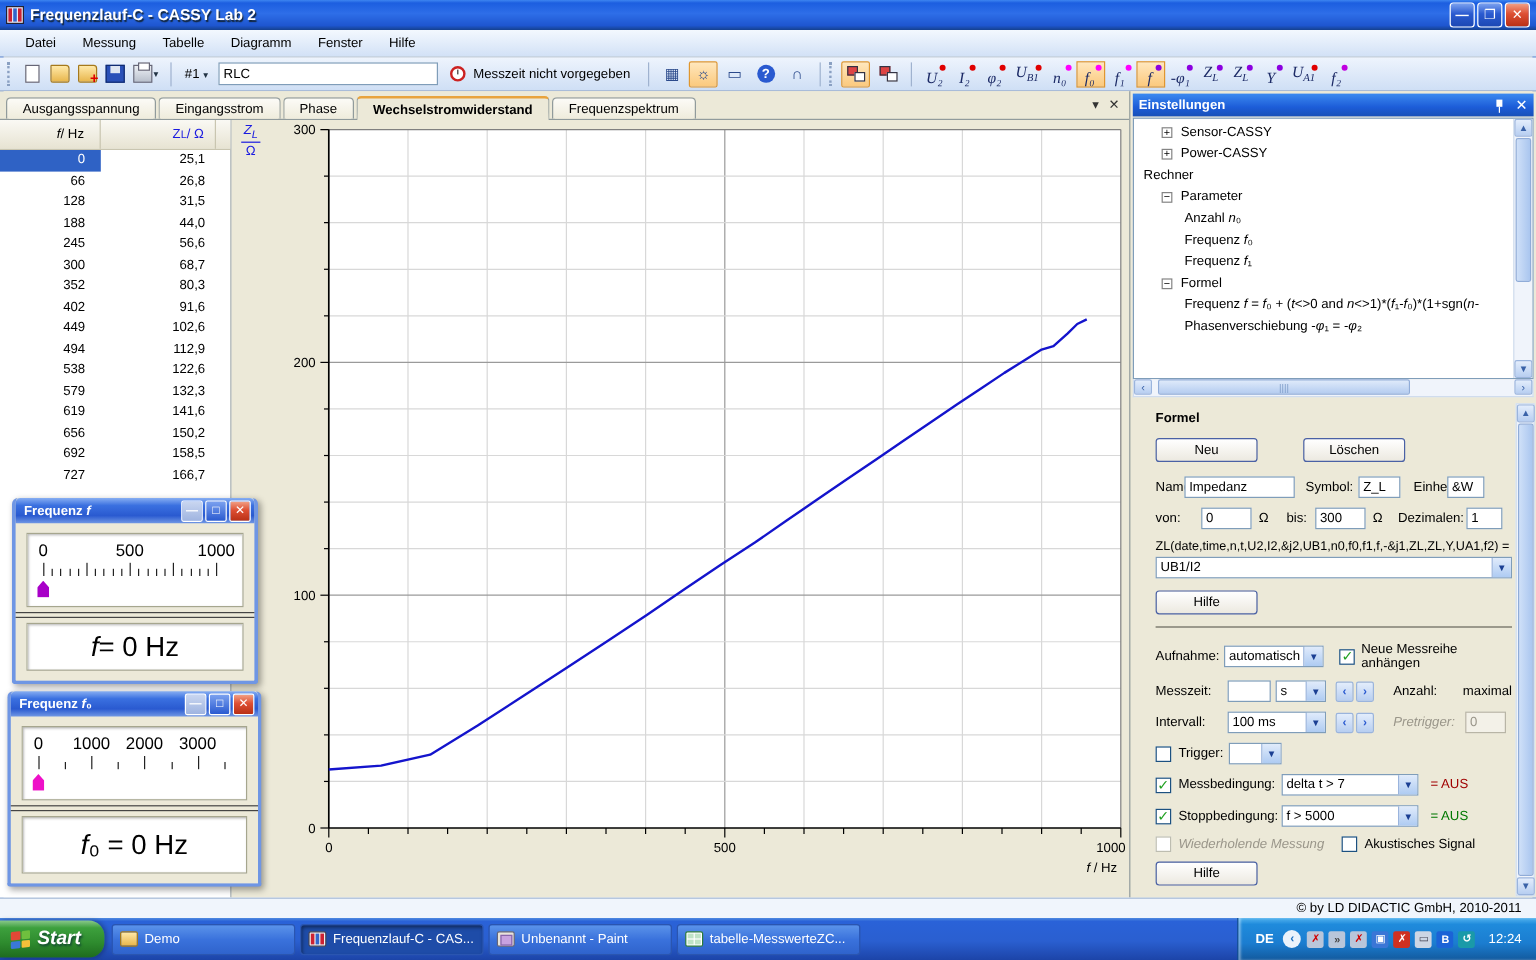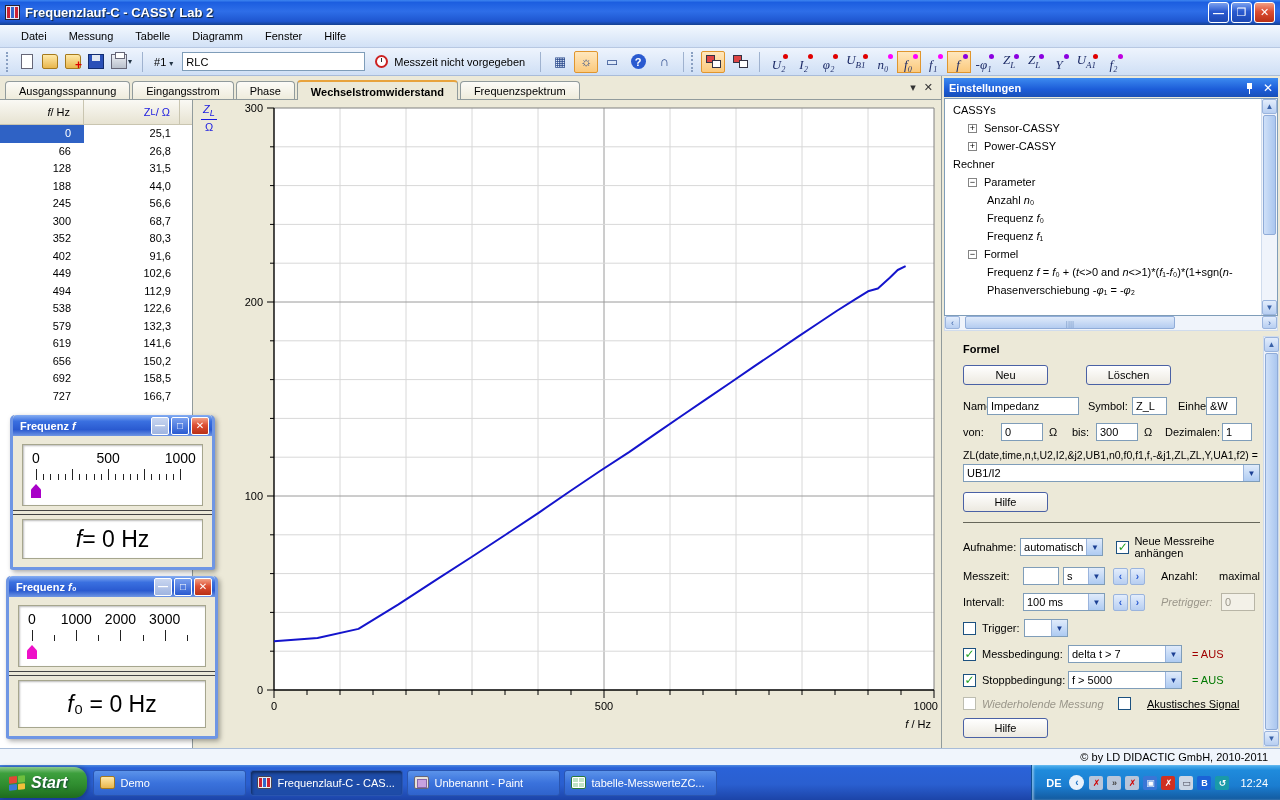--- a/index.html
+++ b/index.html
@@ -523,23 +523,20 @@
 
     <div class="settings">
       <div class="s-title">
         <span>Einstellungen</span>
         <span class="sp"></span>
         <span class="pin-icon"></span>
         <span class="s-close">✕</span>
       </div>
       <div class="tree-wrap">
         <div id="tree" style="padding:2px 0 0 4px;">
-            <div class="tree-item" style="padding-left: 2px;">
-              <span class="tree-label">CASSYs</span>
-            </div>
             <div class="tree-item" style="padding-left: 19px;">
               <span class="tree-box">+</span>
               <span class="tree-label">Sensor-CASSY</span>
             </div>
             <div class="tree-item" style="padding-left: 19px;">
               <span class="tree-box">+</span>
               <span class="tree-label">Power-CASSY</span>
             </div>
             <div class="tree-item" style="padding-left: 2px;">
               <span class="tree-label">Rechner</span>
@@ -671,21 +668,21 @@
           <span class="xp-combo" style="width:114px;">
             <span class="val">f &gt; 5000</span>
             <span class="arrow">▼</span>
           </span>
           <span class="aus-green">= AUS</span>
         </div>
         <div class="frow">
           <span class="chk disabled"></span>
           <span class="glabel" style="margin-left:6px;width:126px;">Wiederholende Messung</span>
           <span class="chk" style="margin-left:10px;"></span>
-          <span style="margin-left:16px;text-decoration:underline;">Akustisches Signal</span>
+          <span style="margin-left:6px;">Akustisches Signal</span>
         </div>
         <div class="frow">
           <span class="xp-btn">Hilfe</span>
         </div>
 
         <div class="s-vscroll">
           <span class="sbtn" style="top:0;">▲</span>
           <span class="sthumb" style="top:16px;bottom:16px;"></span>
           <span class="sbtn" style="bottom:0;">▼</span>
         </div>

